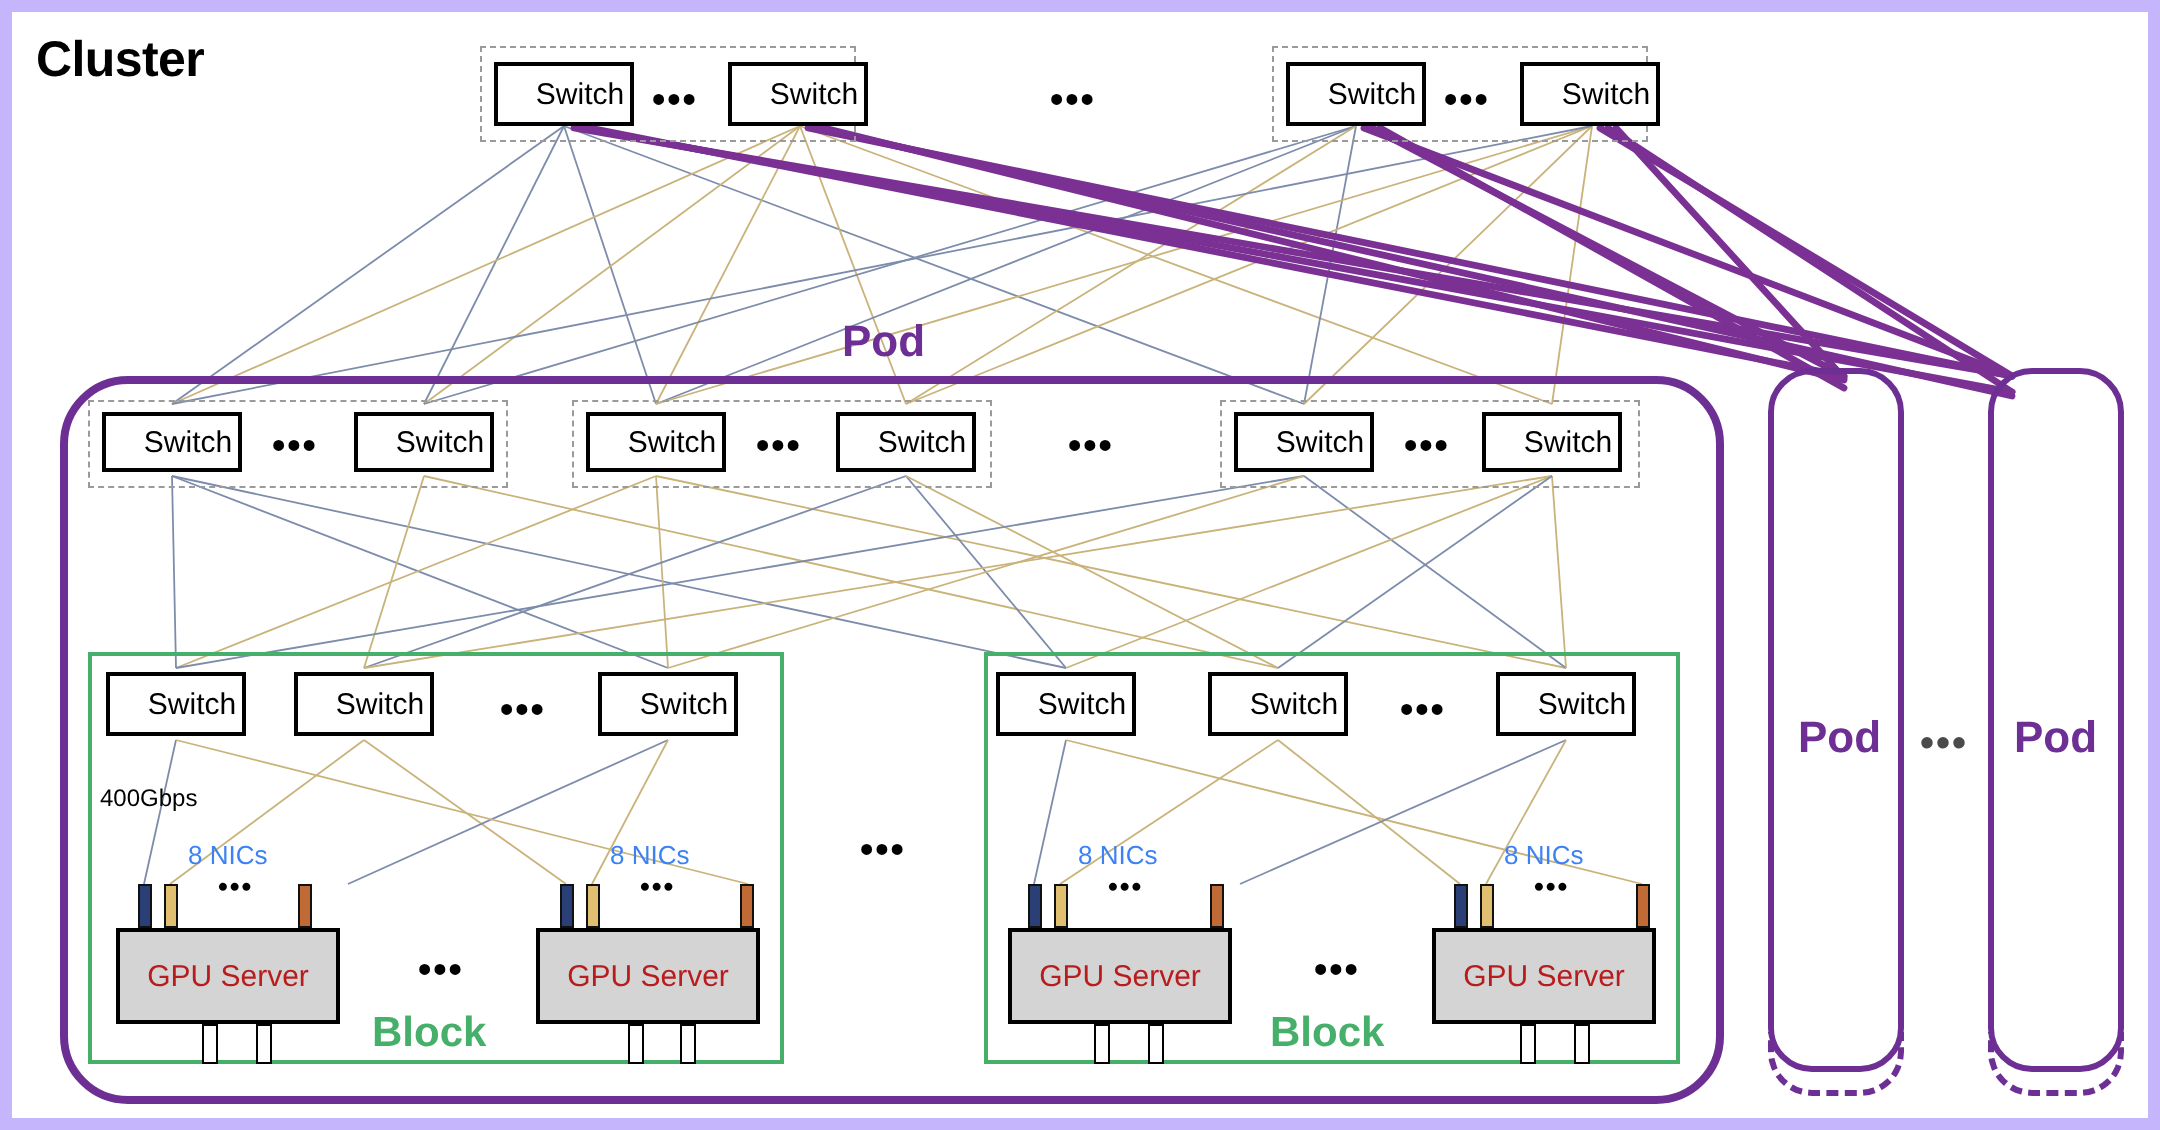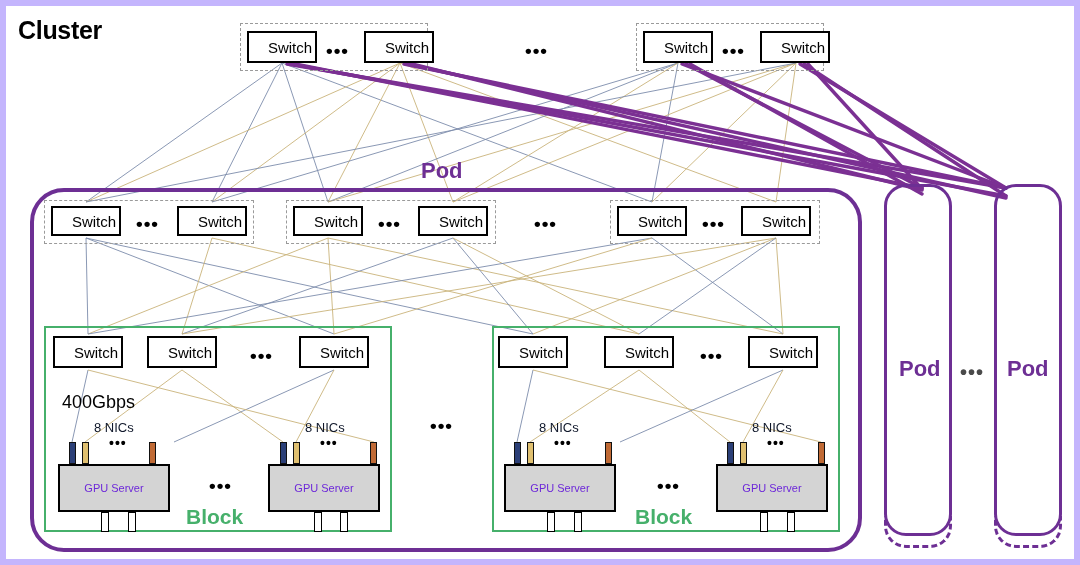--- a/index.html
+++ b/index.html
@@ -45,29 +45,28 @@
     color: #6d2f94;
   }
   .block-label {
     position: absolute;
     font-size: 21px;
     font-weight: bold;
     color: #46b06b;
   }
   .gbps-label {
     position: absolute;
-    font-size: 18px;
-    color: #000000;
-    white-space: nowrap;
-    margin-left: 12px;
+    font-size: 12px;
+    color: #000000;
+    white-space: nowrap;
   }
   .nics-label {
     position: absolute;
     font-size: 13px;
-    color: #0f172a;
+    color: #3b82f6;
     white-space: nowrap;
   }
 
   
   .ell {
     position: absolute;
     font-size: 19px;
     font-weight: bold;
     line-height: 1;
     color: #000000;
@@ -142,22 +141,22 @@
     border: 2px solid #46b06b;
     background: transparent;
   }
 
   
   .gpu {
     position: absolute;
     box-sizing: border-box;
     background: #d4d4d4;
     border: 2px solid #000000;
-    font-size: 11px;
-    color: #6d28d9;
+    font-size: 15px;
+    color: #b91c1c;
     display: flex;
     align-items: center;
     justify-content: center;
     white-space: nowrap;
   }
   .nic {
     position: absolute;
     box-sizing: border-box;
     width: 7px;
     height: 22px;

